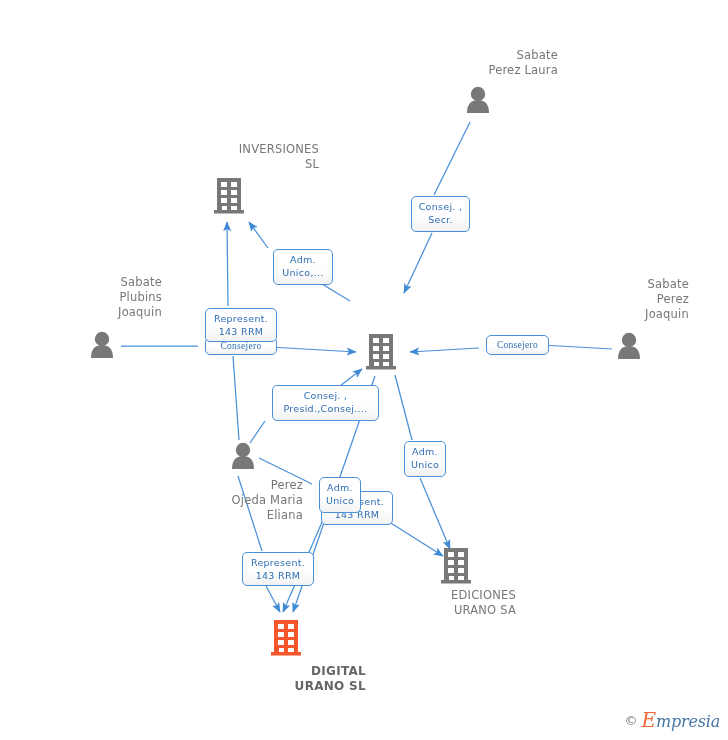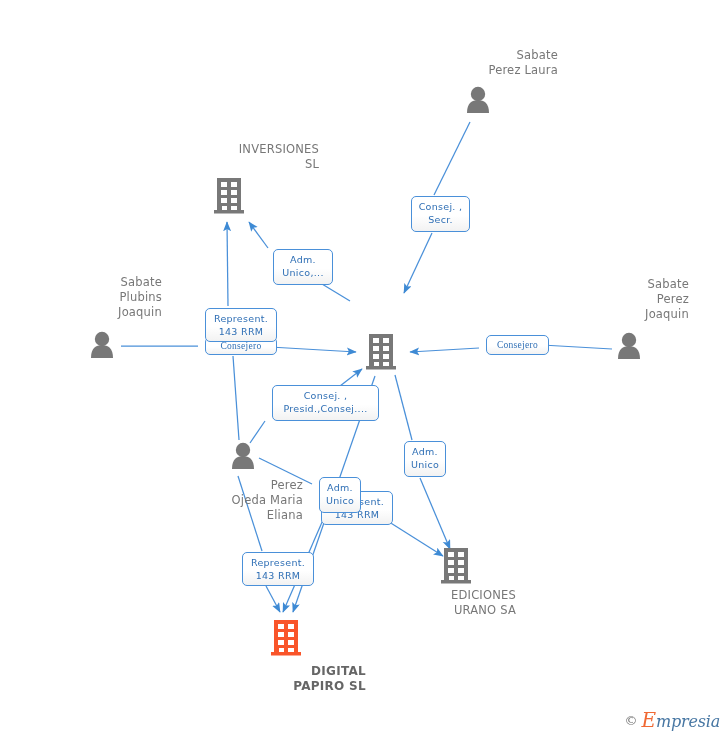--- a/index.html
+++ b/index.html
@@ -243,21 +243,21 @@
 Joaquin</div>
 
   <div class="node-label" style="left:183px; top:478px; width:120px;">Perez
 Ojeda Maria
 Eliana</div>
 
   <div class="node-label" style="left:396px; top:588px; width:120px;">EDICIONES
 URANO SA</div>
 
   <div class="node-label highlight" style="left:206px; top:664px; width:160px;">DIGITAL
-PAPIRO SL</div>
+URANO SL</div>
 
   <div class="edge-label" style="left:266px; top:249px; width:60px; height:36px;">Adm.
 Unico,...</div>
 
   <div class="edge-label" style="left:404px; top:196px; width:59px; height:36px;">Consej. ,
 Secr.</div>
 
   <div class="edge-label one-line" style="left:198px; top:337px; width:72px; height:18px;">Consejero</div>
 
   <div class="edge-label" style="left:198px; top:308px; width:72px; height:34px;">Represent.

